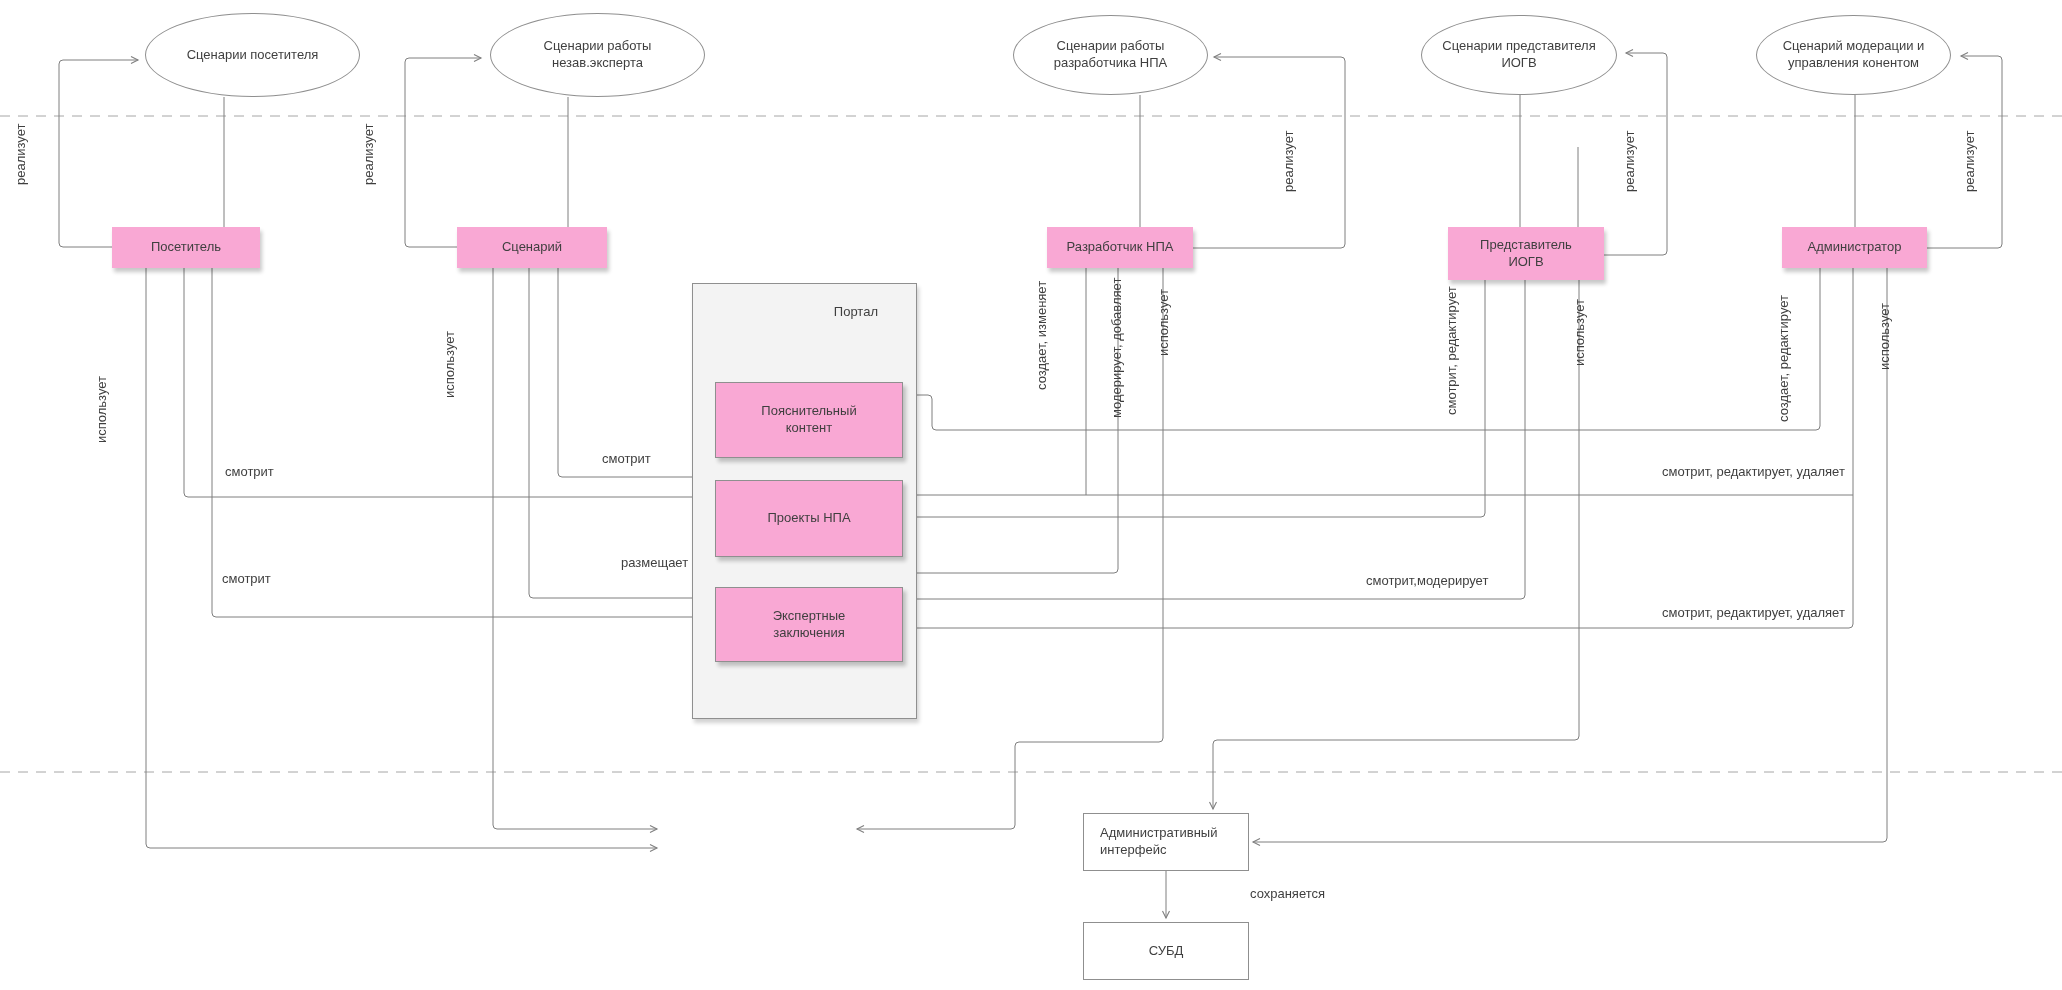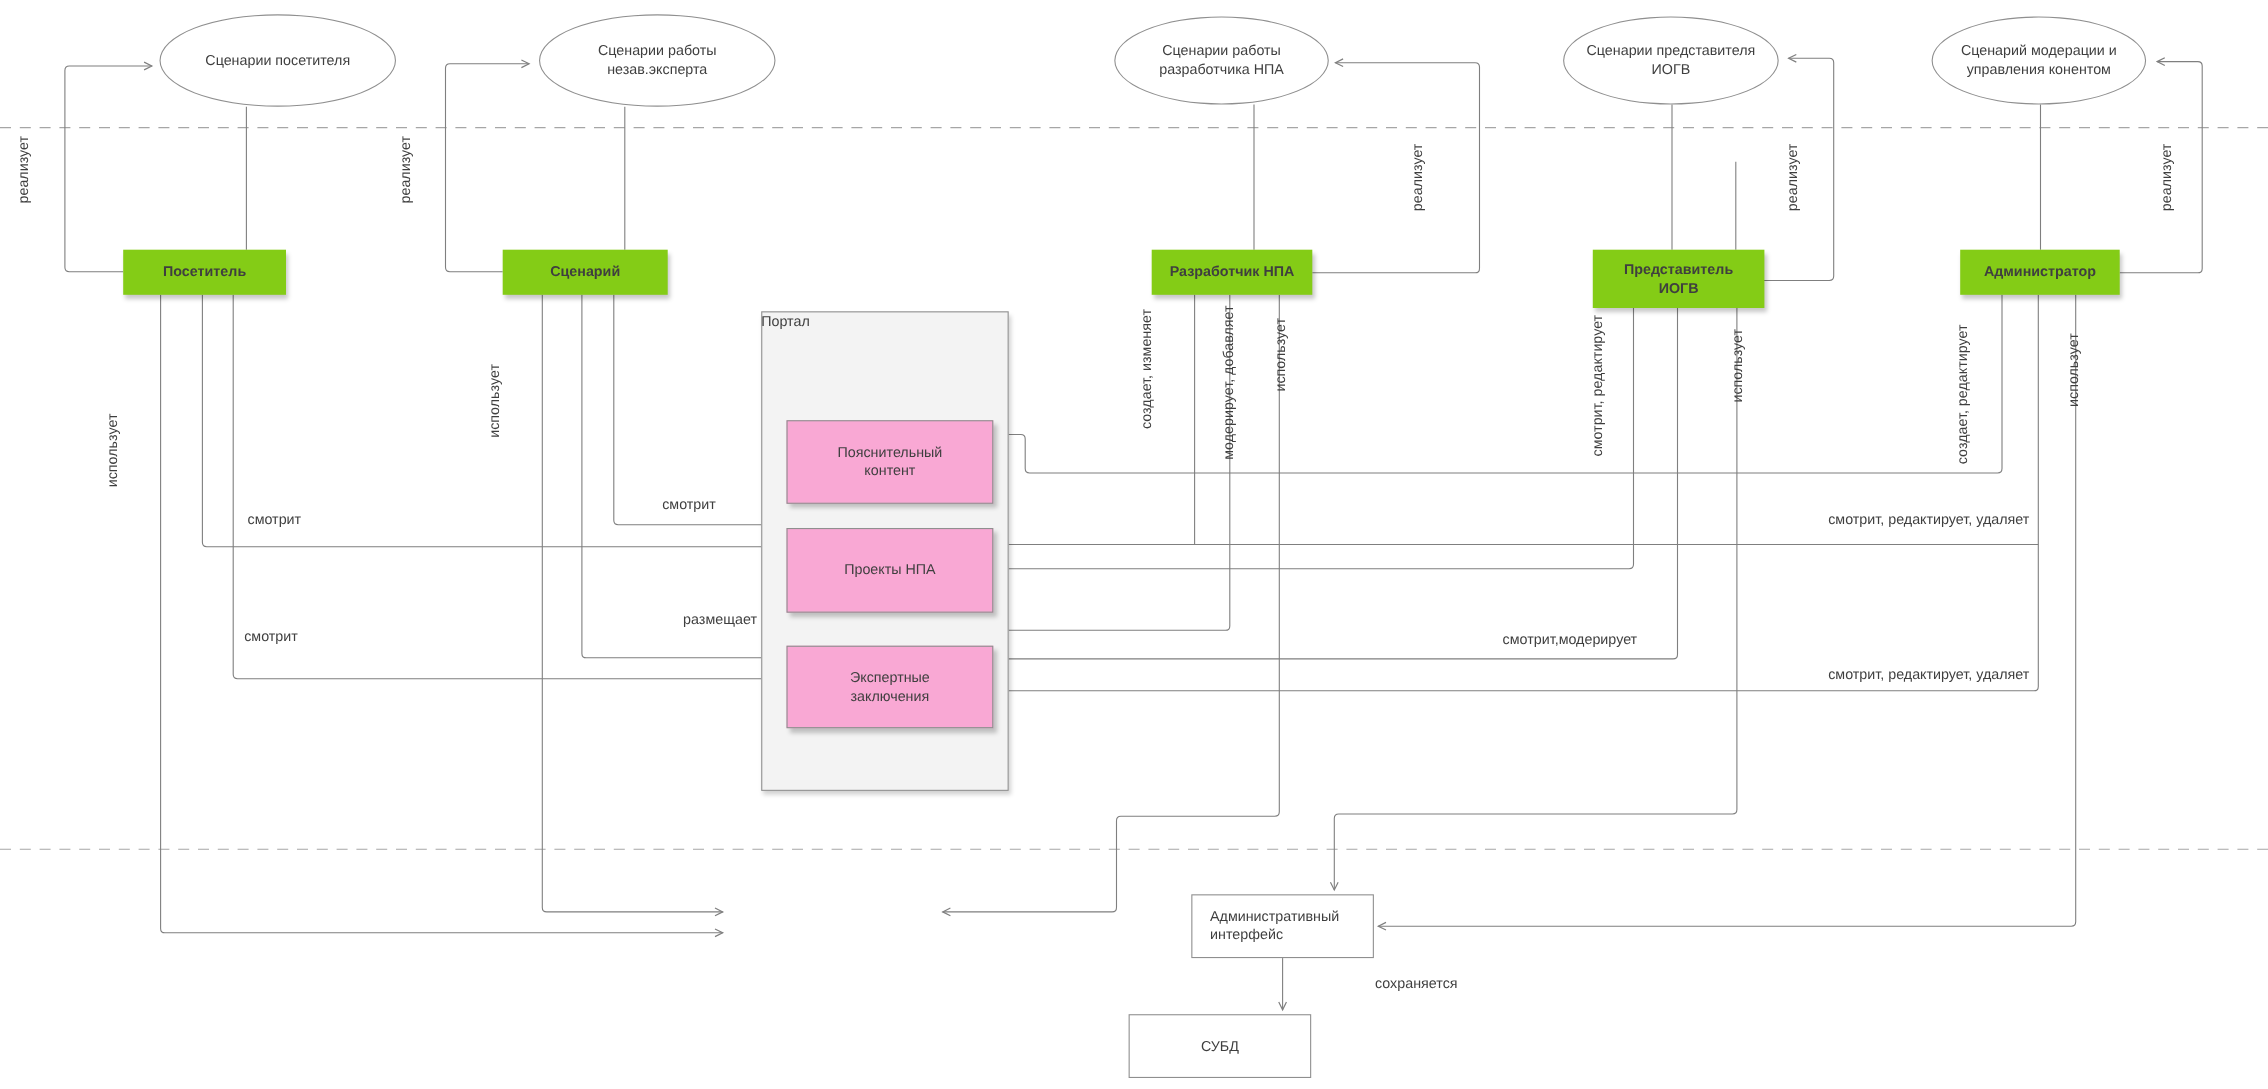--- a/index.html
+++ b/index.html
@@ -5,25 +5,25 @@
   html,body{margin:0;padding:0;background:#ffffff;}
   #canvas{
     position:relative;width:2062px;height:990px;overflow:hidden;
     font-family:"Liberation Sans","DejaVu Sans",sans-serif;
     color:#3f3f3f;font-size:13px;padding-left:32px;
   }
   #wires{position:absolute;left:0;top:0;width:2062px;height:990px;}
   .node{position:absolute;display:flex;align-items:center;justify-content:center;
     text-align:center;white-space:pre-line;line-height:1.3;box-sizing:border-box;}
   .ellipse{background:#ffffff;border:1px solid #8f8f8f;border-radius:50%;}
-  .actor{background:#84cc16;box-shadow:2px 4px 4px rgba(0,0,0,0.22);font-weight:bold;}
+  .actor{background:#f9a8d4;box-shadow:2px 4px 4px rgba(0,0,0,0.22);}
   .panel{background:#f3f3f3;border:1px solid #8f8f8f;box-shadow:2px 4px 4px rgba(0,0,0,0.18);}
   .comp{background:#f9a8d4;border:1px solid #8f8f8f;box-shadow:3px 4px 4px rgba(0,0,0,0.22);margin-top:25px;}
   .plain{background:#ffffff;border:1px solid #8f8f8f;}
-  .panel-title{position:absolute;left:692px;top:284px;width:186px;text-align:left;}
+  .panel-title{position:absolute;left:692px;top:304px;width:186px;text-align:right;}
   .hlabel{position:absolute;white-space:nowrap;}
   .vlabel{position:absolute;white-space:nowrap;transform-origin:0 100%;transform:rotate(-90deg);height:16px;line-height:16px;}
   .left-text{justify-content:flex-start;text-align:left;padding-left:16px;}
 </style>
 </head>
 <body>
 
 <div id="canvas">
 
   <svg id="wires" viewBox="0 0 2062 990">
@@ -96,21 +96,21 @@
   <div class="node panel" style="left:692px;top:283px;width:225px;height:436px;"></div>
   <div class="panel-title">Портал</div>
   <div class="node comp" style="left:715px;top:357px;width:188px;height:76px;"><span>Пояснительный
 контент</span></div>
   <div class="node comp" style="left:715px;top:455px;width:188px;height:77px;"><span>Проекты НПА</span></div>
   <div class="node comp" style="left:715px;top:562px;width:188px;height:75px;"><span>Экспертные
 заключения</span></div>
 
   <div class="node plain left-text" style="left:1083px;top:813px;width:166px;height:58px;"><span>Административный
 интерфейс</span></div>
-  <div class="node plain" style="left:1026px;top:922px;width:166px;height:58px;"><span>СУБД</span></div>
+  <div class="node plain" style="left:1083px;top:922px;width:166px;height:58px;"><span>СУБД</span></div>
 
   <div class="vlabel" style="left:29px;top:169px;">реализует</div>
   <div class="vlabel" style="left:377px;top:169px;">реализует</div>
   <div class="vlabel" style="left:1297px;top:176px;">реализует</div>
   <div class="vlabel" style="left:1638px;top:176px;">реализует</div>
   <div class="vlabel" style="left:1978px;top:176px;">реализует</div>
 
   <div class="vlabel" style="left:110px;top:427px;">использует</div>
   <div class="vlabel" style="left:458px;top:382px;">использует</div>
   <div class="vlabel" style="left:1172px;top:340px;">использует</div>

